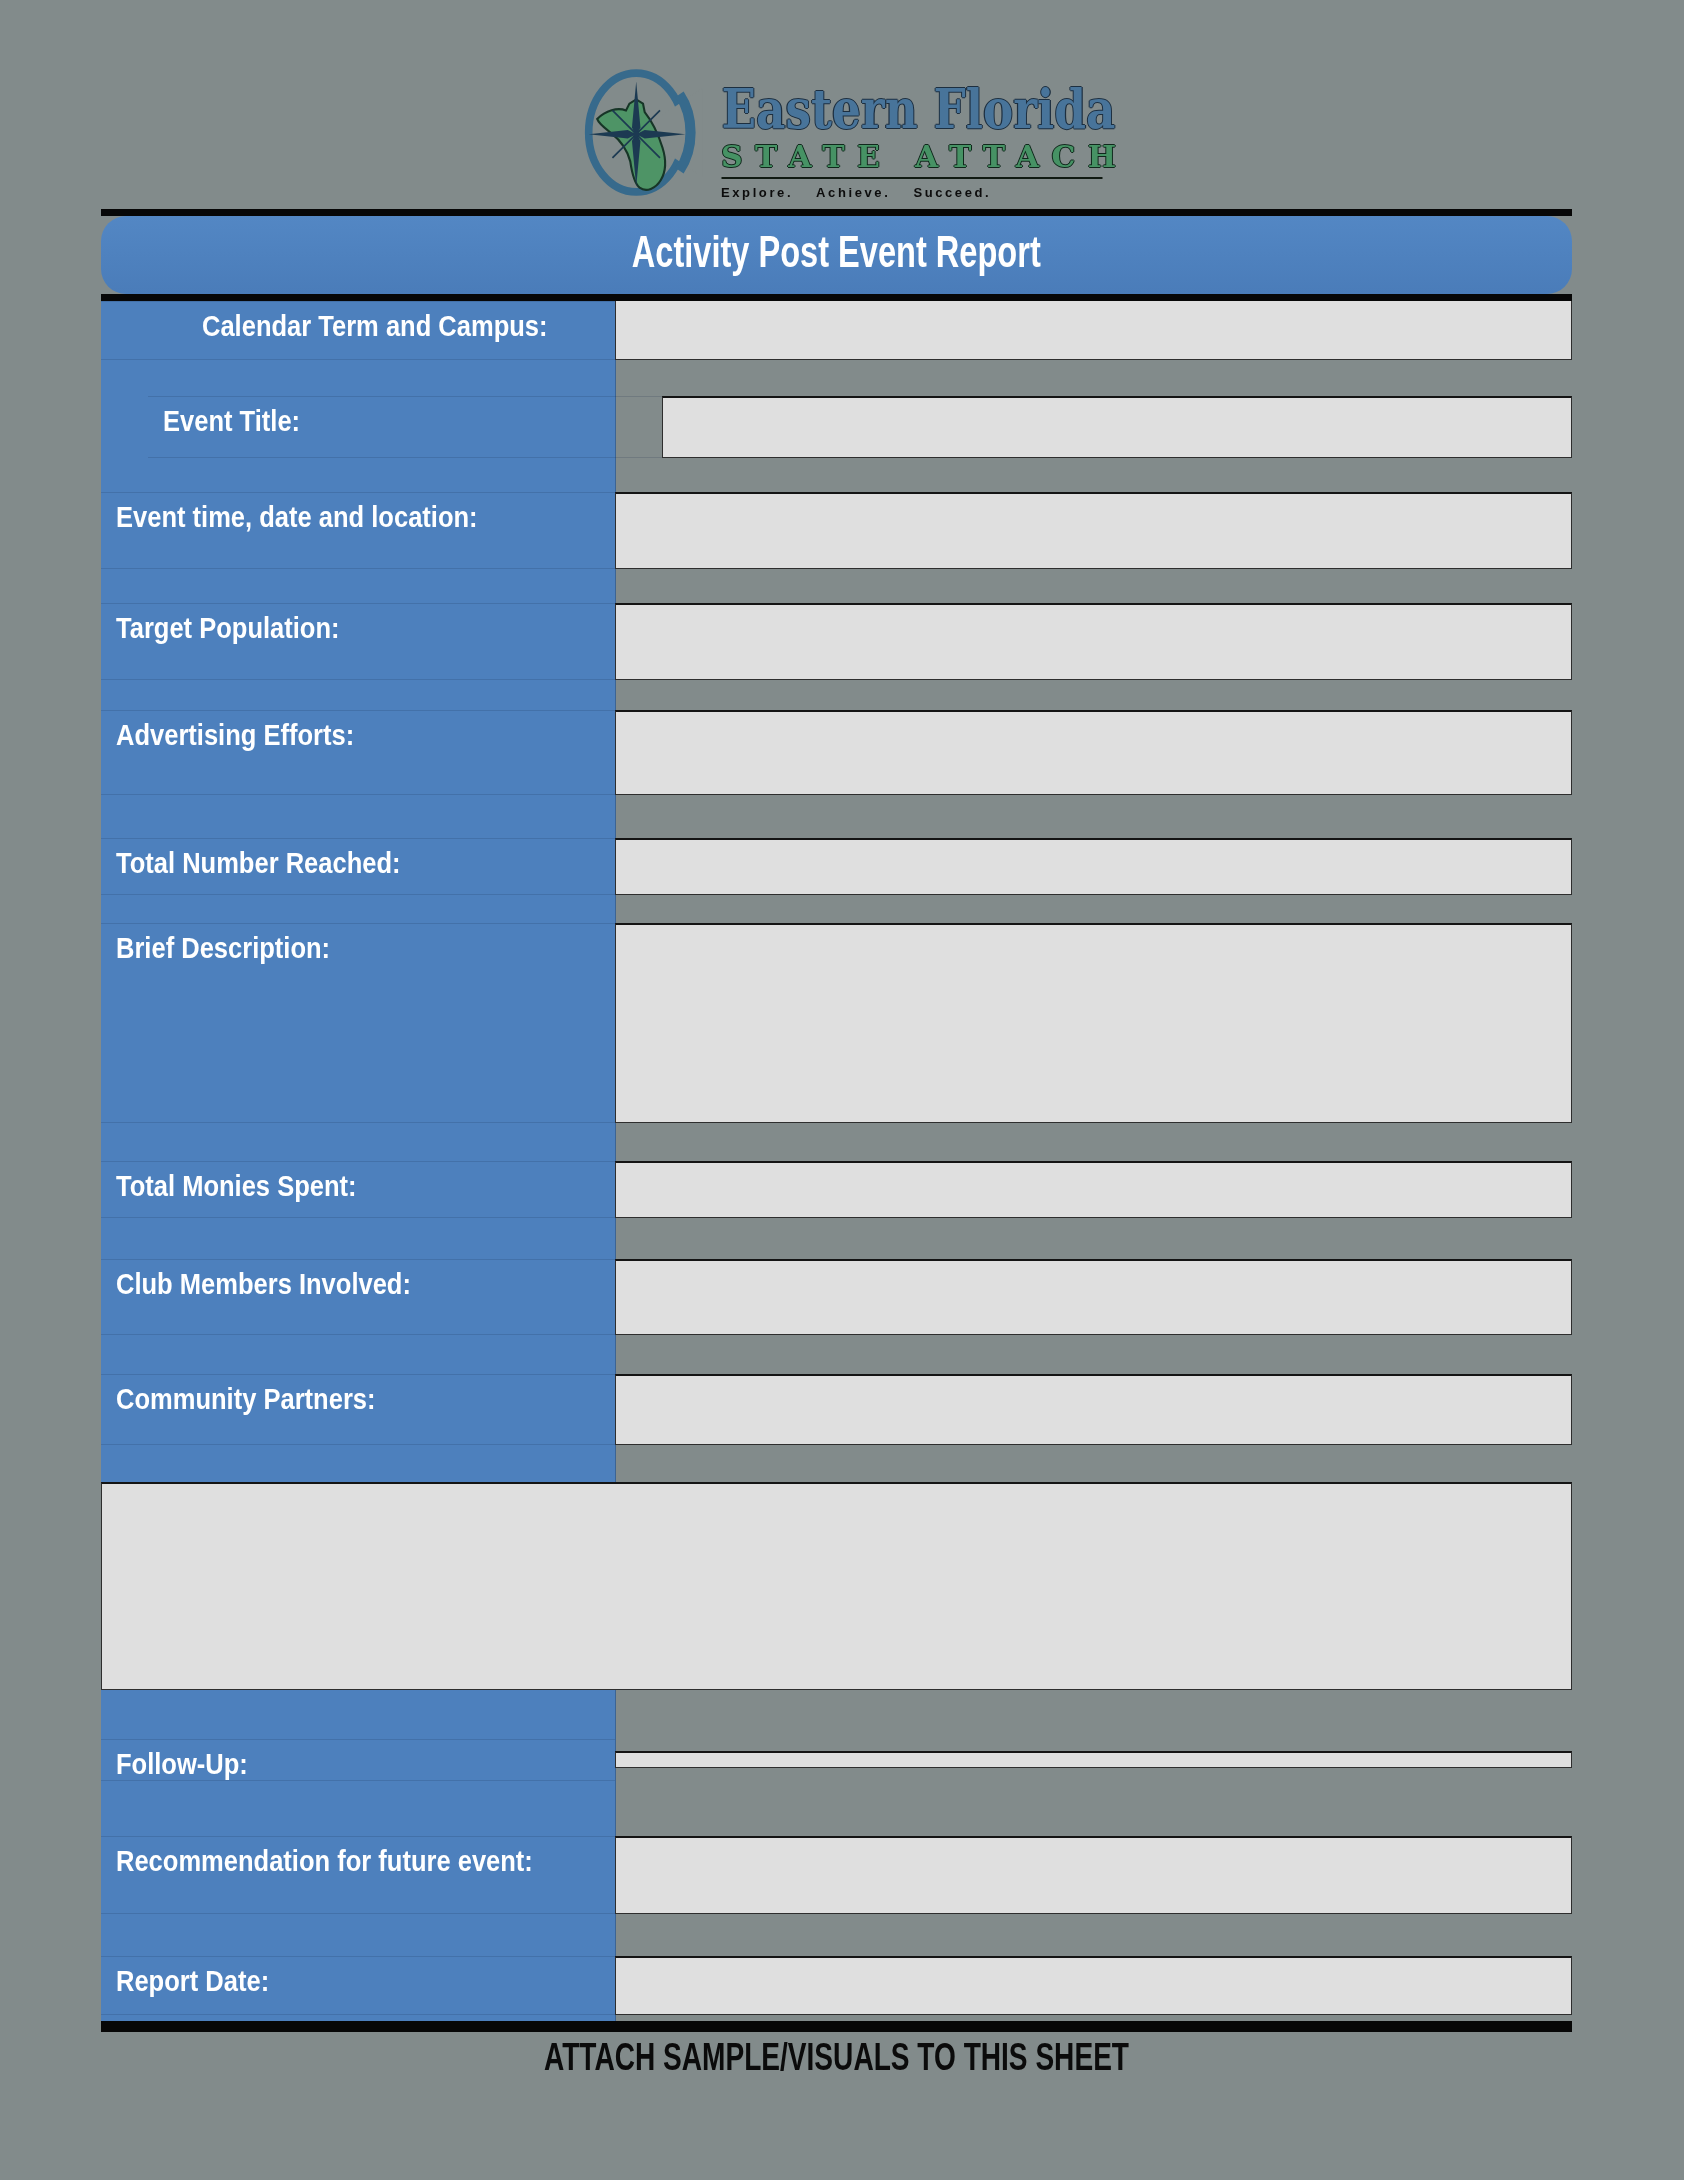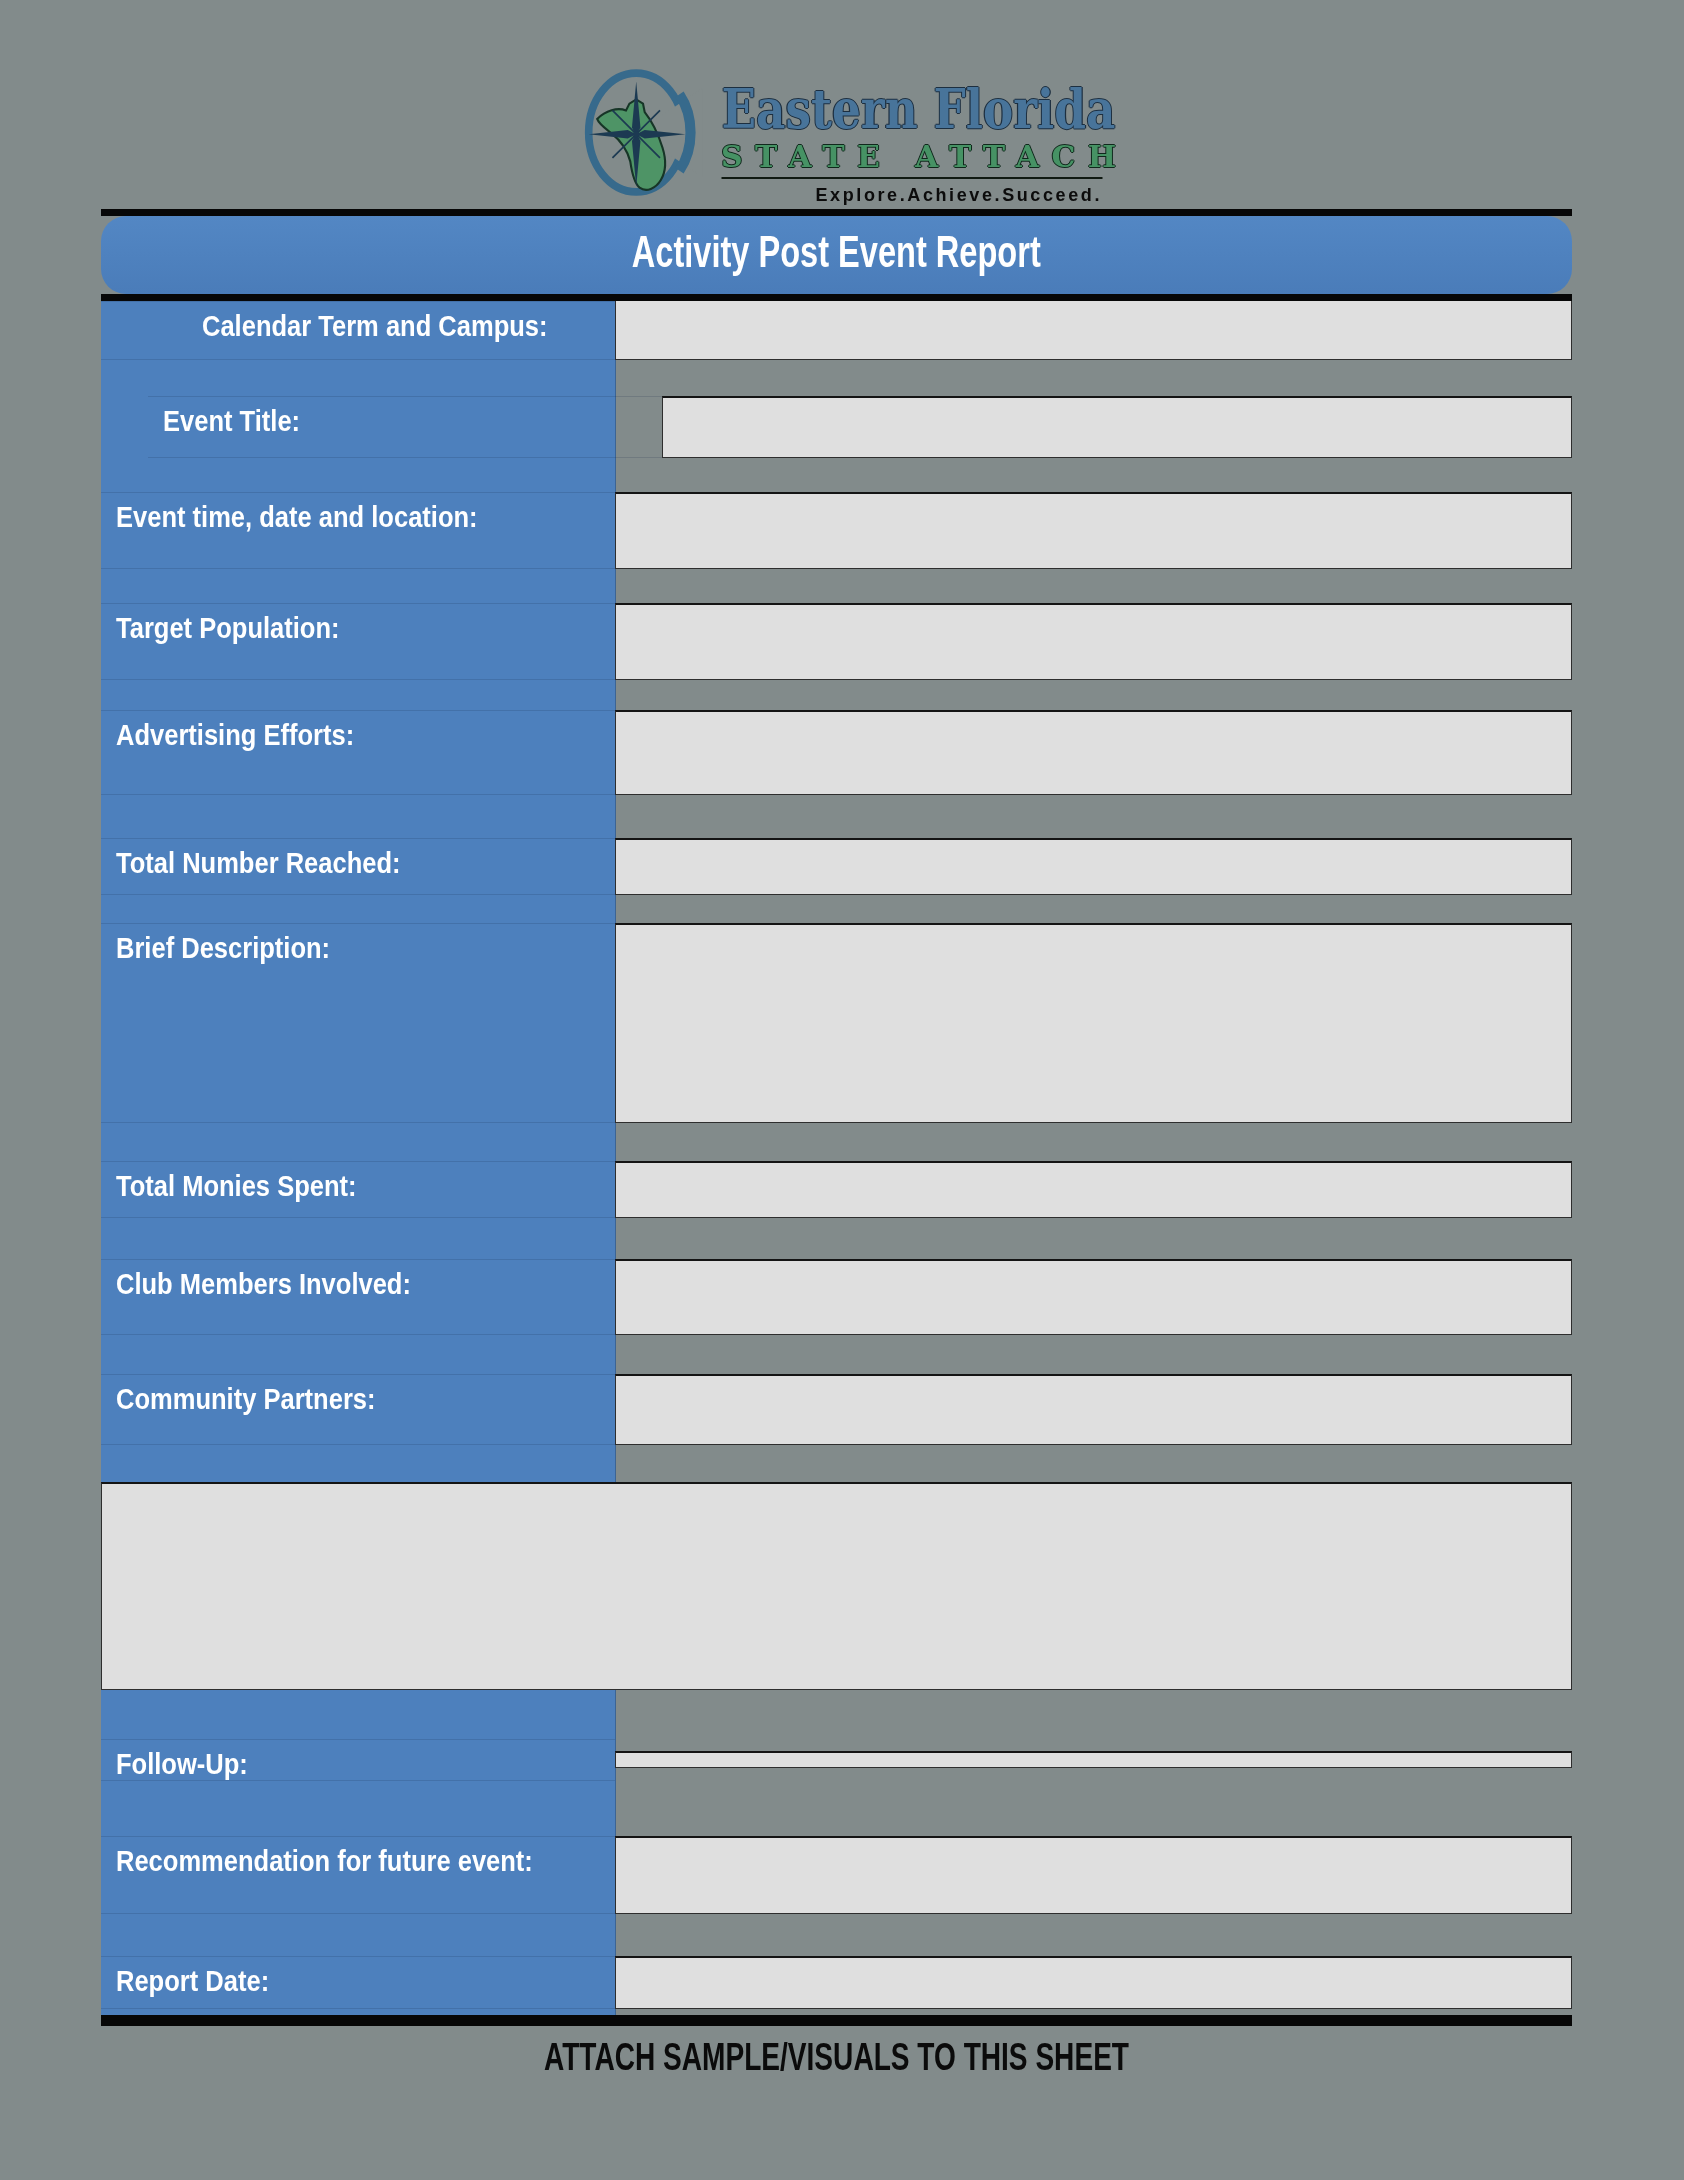--- a/index.html
+++ b/index.html
@@ -14,22 +14,22 @@
   .logo-text { width:381px; display:flex; flex-direction:column; padding-top:17px; }
   .logo-line1 { font-family:"DejaVu Serif", serif; font-weight:bold; font-size:54px;
                 line-height:0.92; color:#48749a; white-space:nowrap;
                 transform:scaleX(0.84); transform-origin:left top;
                 text-shadow:1.3px 0 0 #1d2f40,-1.3px 0 0 #1d2f40,0 1.3px 0 #1d2f40,0 -1.3px 0 #1d2f40; }
   .logo-line2 { margin-top:7.7px; font-family:"DejaVu Serif", serif; font-weight:bold;
                 font-size:30px; line-height:1; letter-spacing:12.4px; color:#469264;
                 white-space:nowrap;
                 text-shadow:1px 0 0 #10281c,-1px 0 0 #10281c,0 1px 0 #10281c,0 -1px 0 #10281c; }
   .logo-rule { margin-top:4.3px; height:2.6px; background:#101a12; width:100%; }
-  .logo-tagline { margin-top:6px; display:flex; justify-content:flex-end;
-                  font-weight:bold; font-size:18px; letter-spacing:2.6px; color:#0c0c0c; }
+  .logo-tagline { margin-top:6px; display:flex; justify-content:flex-start;
+                  font-weight:bold; font-size:13px; letter-spacing:2.6px; color:#0c0c0c;gap:23px; }
 
   
   .doc { position:absolute; left:101px; top:177px; width:1471px; }
   .bar { width:100%; background:#070707; }
   .bar.top { height:6.8px; }
   .bar.mid { height:6.8px; }
   .bar.bottom { height:11px; }
   .titlebar { height:78px; background:linear-gradient(180deg,#5387c4,#4a7cb9); text-align:center;border-radius:25px; }
   .title { display:inline-block; margin-top:11px; font-size:44px; font-weight:bold;
            color:#ffffff; transform:scaleX(0.74); transform-origin:center top; white-space:nowrap; }
@@ -55,21 +55,21 @@
   .r4  { height:77px;  margin-top:34px; }
   .r5  { height:85px; margin-top:30px; }
   .r6  { height:200px; margin-top:28px; }
   .r7  { height:57px;  margin-top:43px; }
   .r8  { height:57px;  margin-top:38px; }
   .r9  { height:76px;  margin-top:41px; }
   .r10 { height:71px;  margin-top:39px; }
   .r11 { height:208px; margin-top:37px; }
   .r12 { height:78px;  margin-top:31px;align-items:center; }
   .r13 { height:78px;  margin-top:37px; }
-  .r14 { height:53px;  margin-top:42px;border-radius:20px; }
+  .r14 { height:59px;  margin-top:42px;border-radius:20px; }
 
   .footer-note { position:absolute; left:101px; width:1471px; top:2003px; text-align:center;
                  font-size:39px; font-weight:bold; color:#0b0b0b; white-space:nowrap;
                  transform:scaleX(0.72); transform-origin:center top; }
 </style>
 </head>
 <body>
 
 <div class="page">
 

